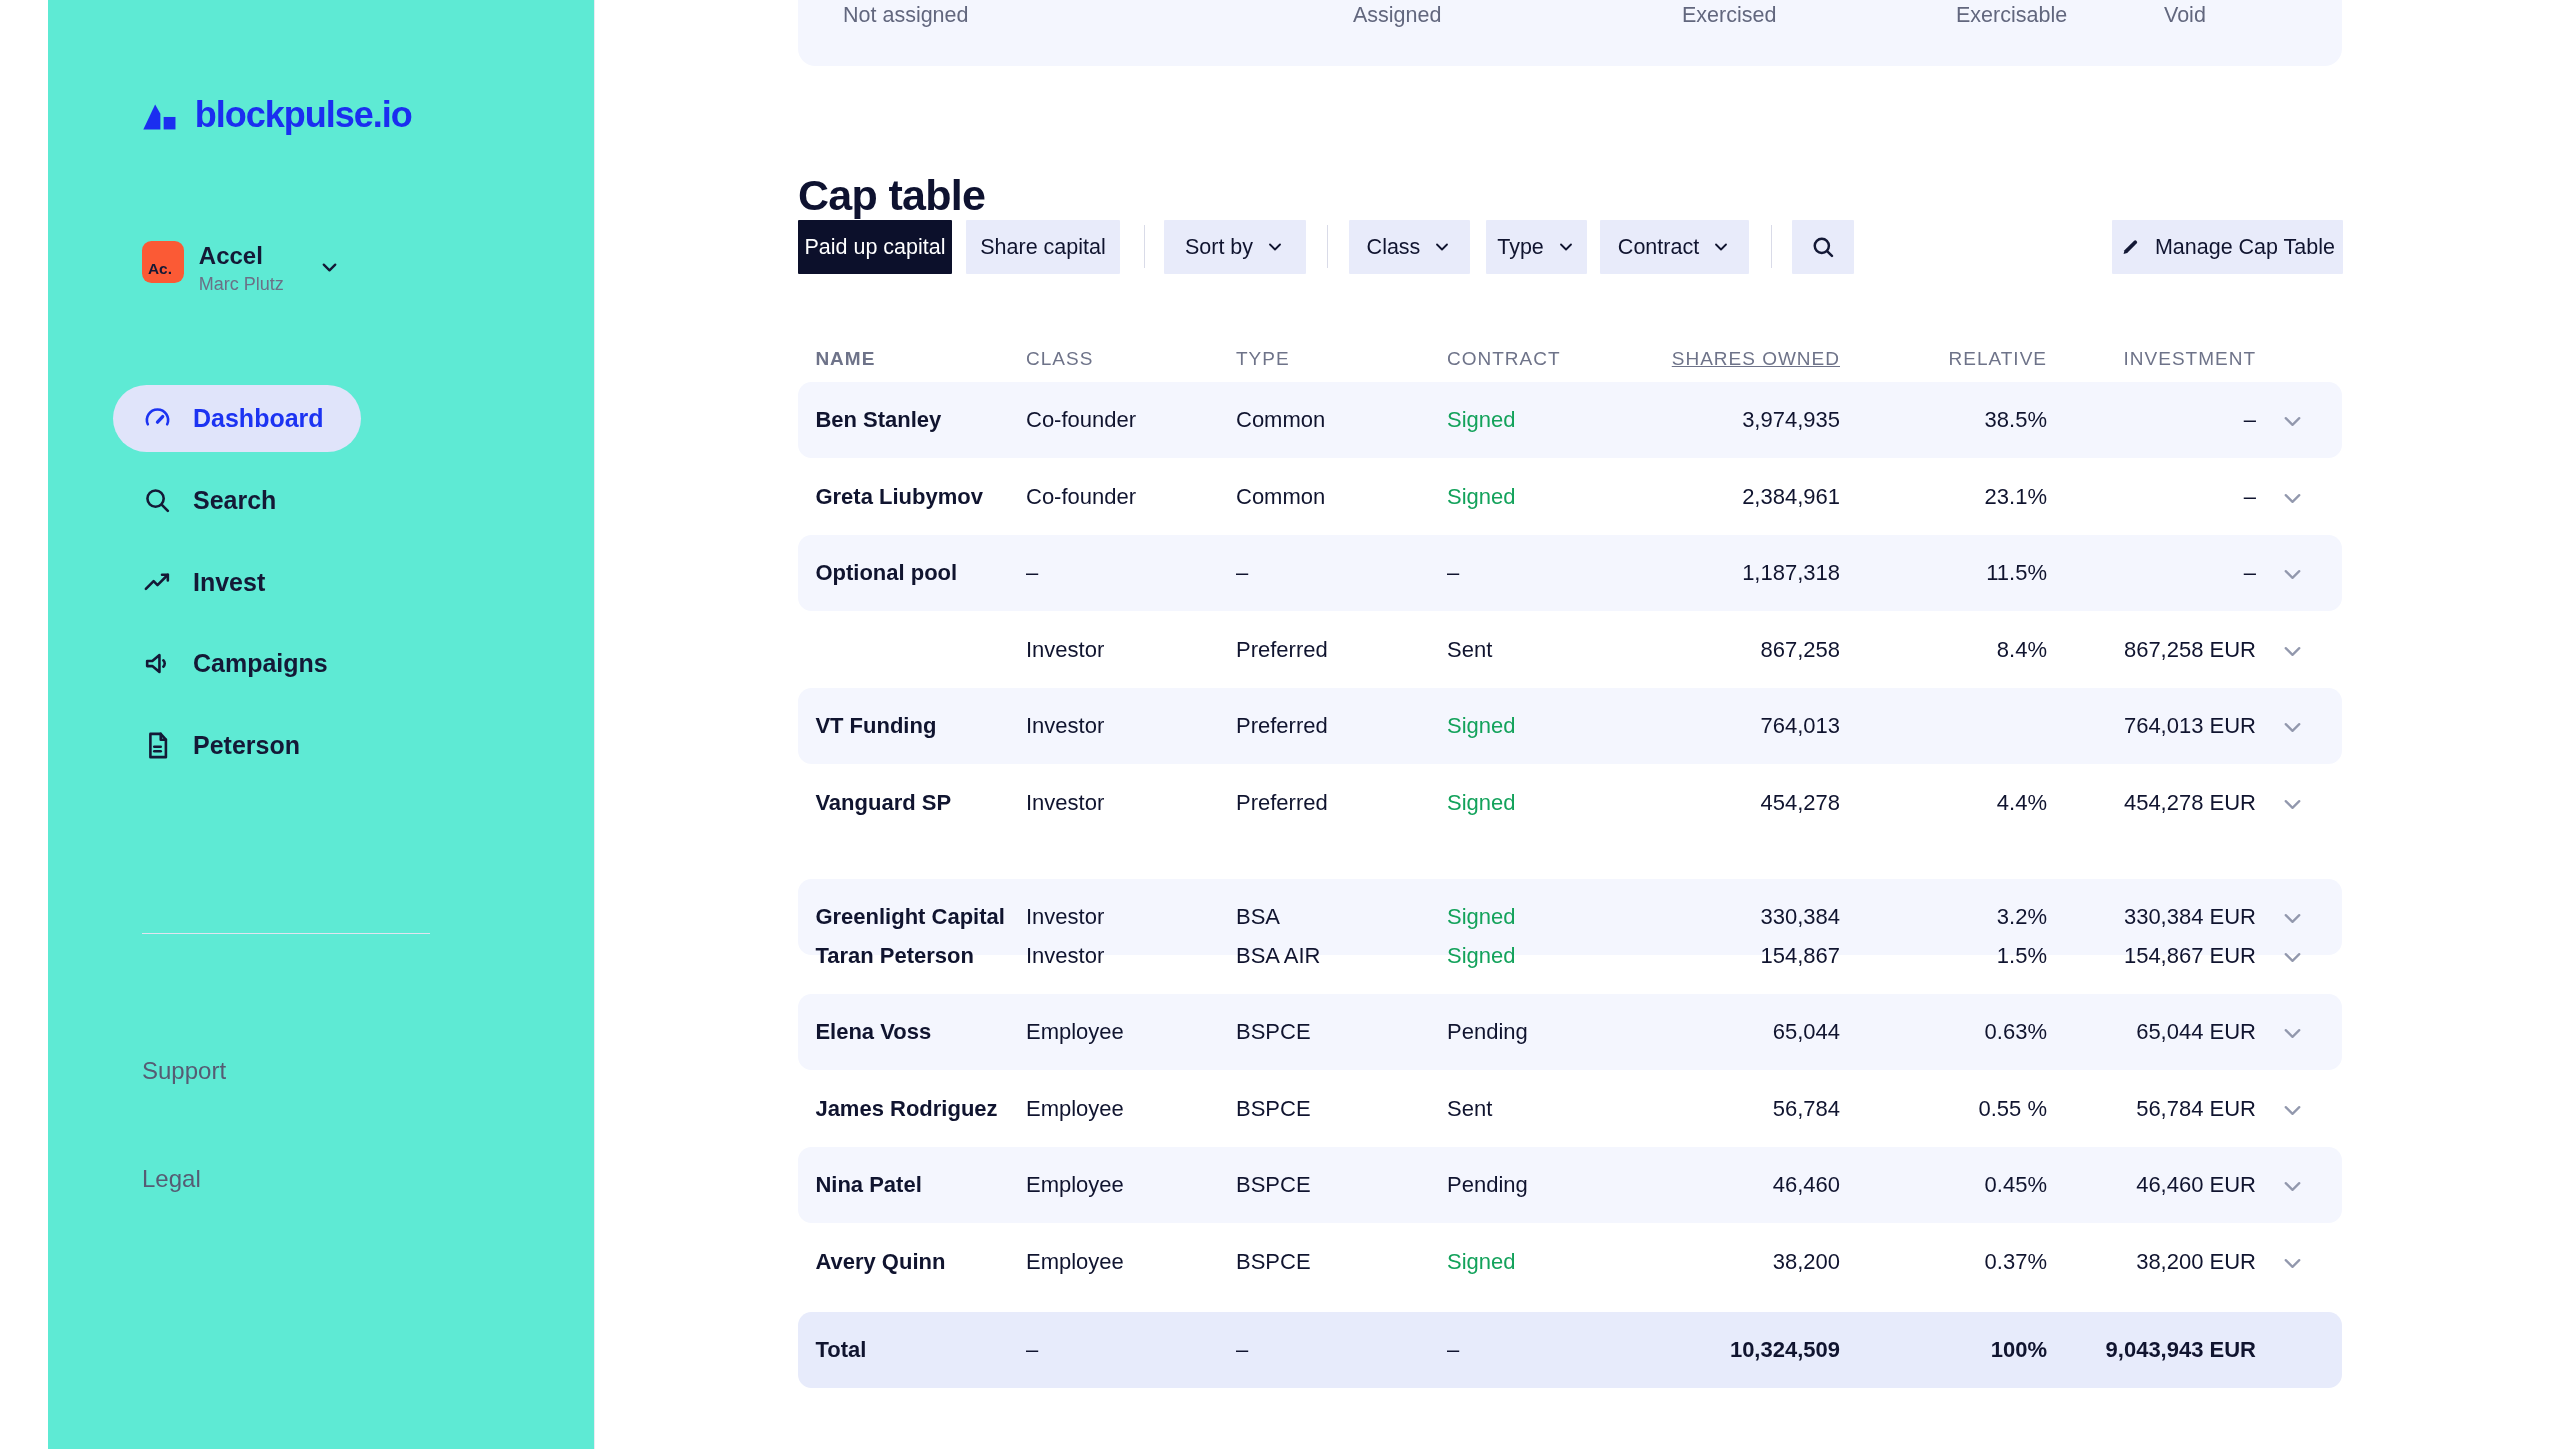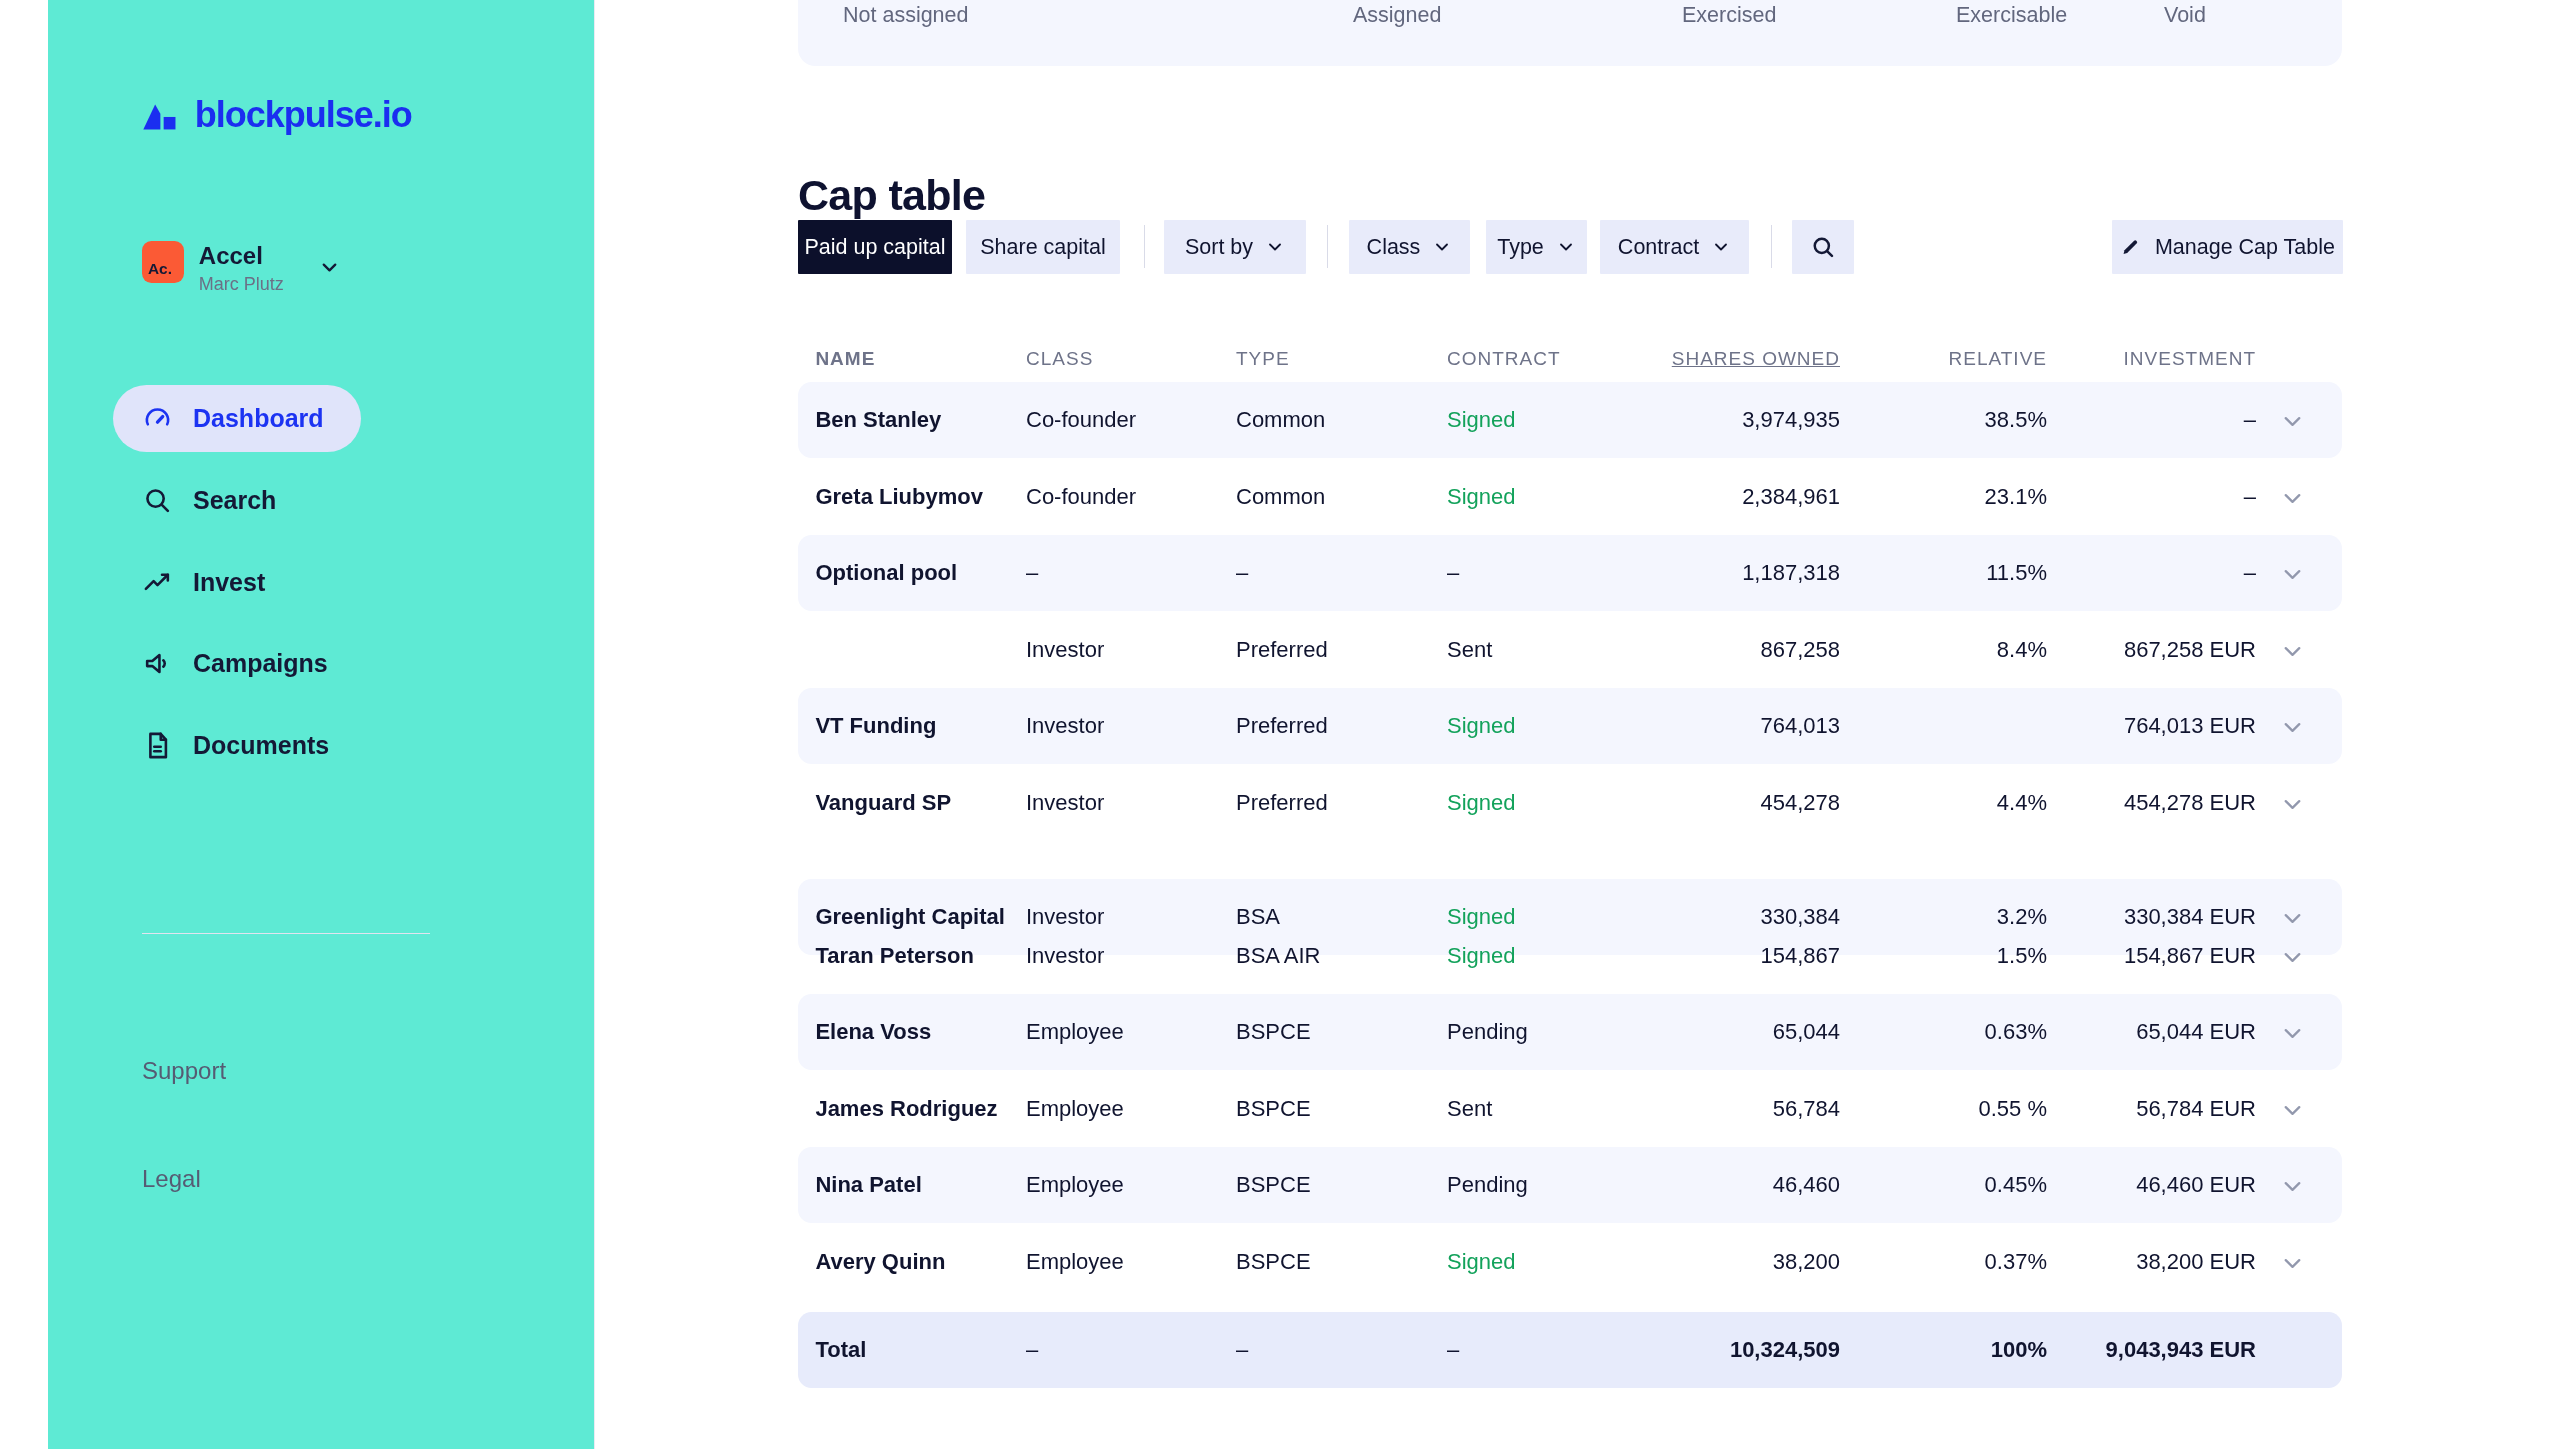--- a/index.html
+++ b/index.html
@@ -154,21 +154,21 @@
     </div>
     <div class="nav-item">
       <span class="nicon">
         <svg viewBox="0 0 24 24">
           <path d="M6.5 3 h8 l4 4.5 v13.5 h-12 z"></path>
           <path d="M14.5 3 v4.5 h4"></path>
           <line x1="9.5" y1="13" x2="14.5" y2="13"></line>
           <line x1="9.5" y1="16.5" x2="14.5" y2="16.5"></line>
         </svg>
       </span>
-      <span class="nav-label">Documents</span>
+      <span class="nav-label">Peterson</span>
     </div>
   </div>
 
   <div class="side-divider"></div>
   <div class="side-footer-item support">Support</div>
   <div class="side-footer-item legal">Legal</div>
 </div>
 
 <div class="summary-card">
   <div class="summary-label sl-0">Not assigned</div>

